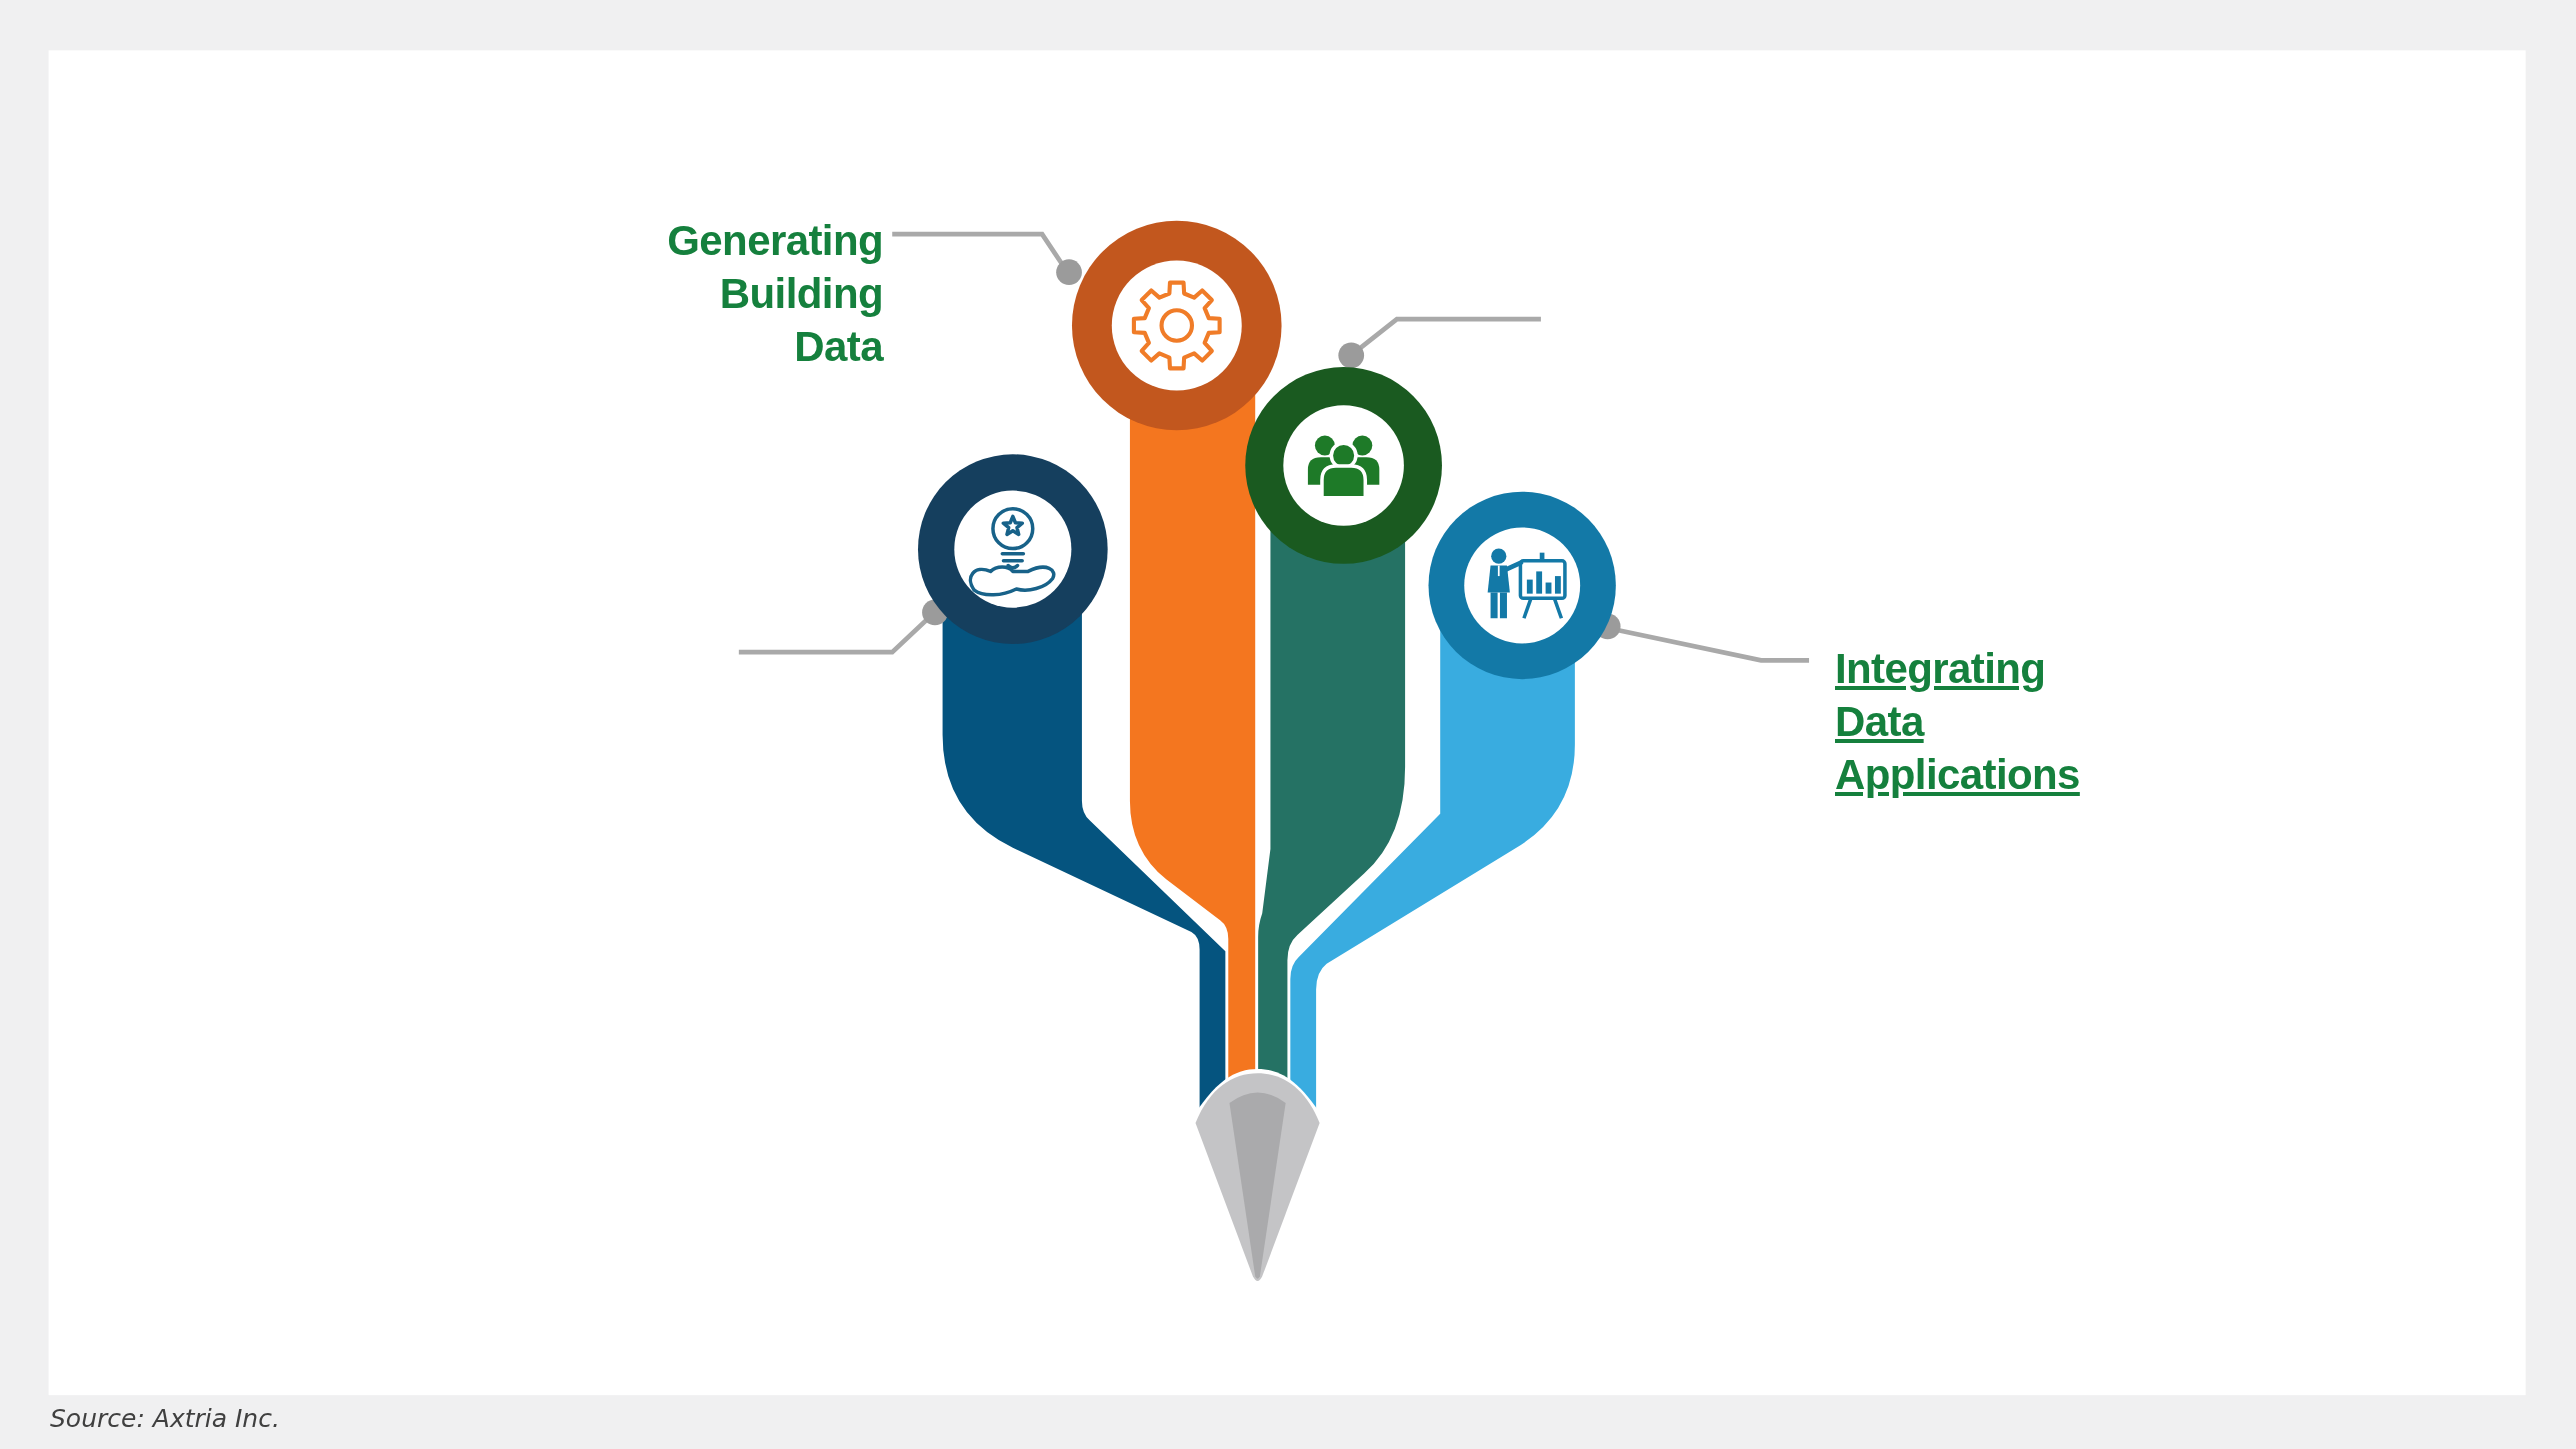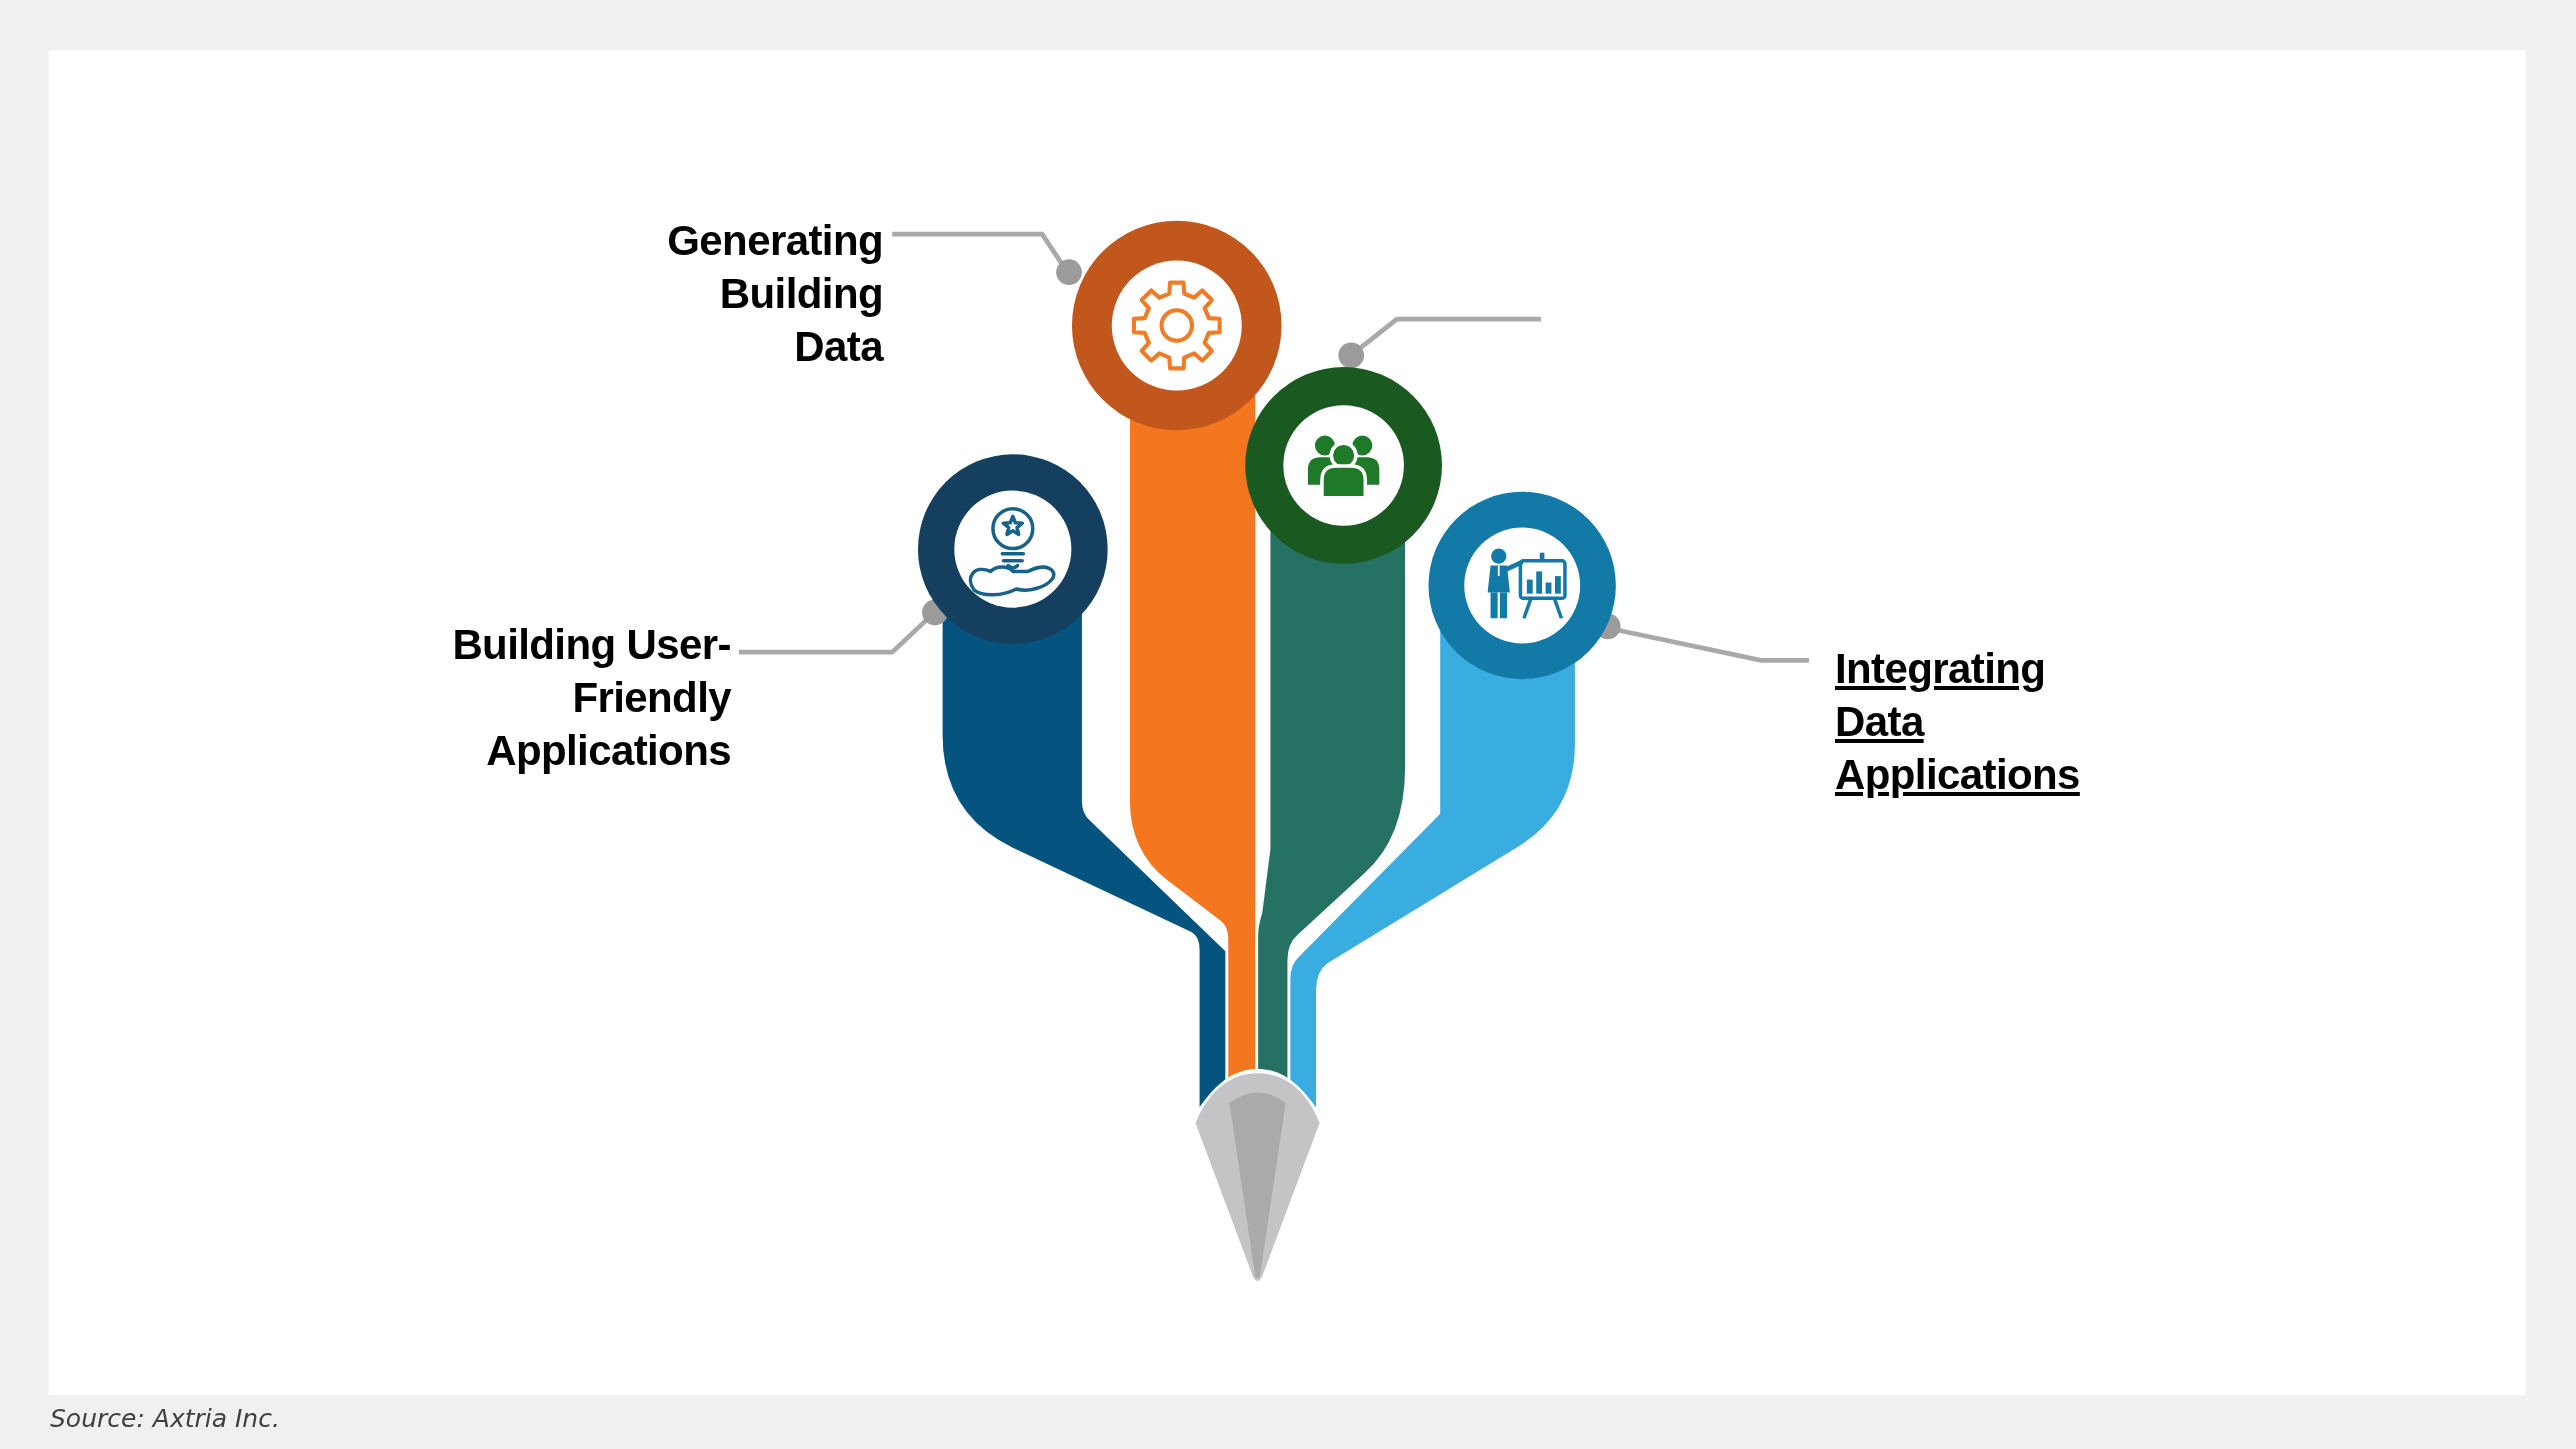--- a/index.html
+++ b/index.html
@@ -9,21 +9,21 @@
     position:relative;overflow:hidden;
   }
   .stage{position:absolute;left:0;top:0;width:2576px;height:1449px;}
   svg{position:absolute;left:0;top:0;}
   .label{
     position:absolute;
     font-weight:700;
     font-size:42px;
     line-height:53px;
     letter-spacing:-0.6px;
-    color:#000000;
+    color:#15803d;
     white-space:nowrap;
   }
   .label.right-align{text-align:right;}
   .label.left-align{text-align:left;}
   .source-note{
     position:absolute;
     left:50px;top:1404px;
     font-family:"DejaVu Sans", sans-serif;
     font-style:italic;
     font-size:25px;
@@ -142,25 +142,20 @@
     </g>
   </svg>
 
   <div class="label right-align" style="right:1693px; top:214px;">
     <div>Generating</div>
     <div>Building</div>
     <div>Data</div>
   </div>
 
 
-  <div class="label right-align" style="right:1845px; top:618px;">
-    <div>Building User-</div>
-    <div>Friendly</div>
-    <div>Applications</div>
-  </div>
 
   <div class="label left-align" style="left:1835px; top:642px;text-decoration:underline;">
     <div>Integrating</div>
     <div>Data</div>
     <div>Applications</div>
   </div>
 
   <div class="source-note">Source: Axtria Inc.</div>
 </div>
 

